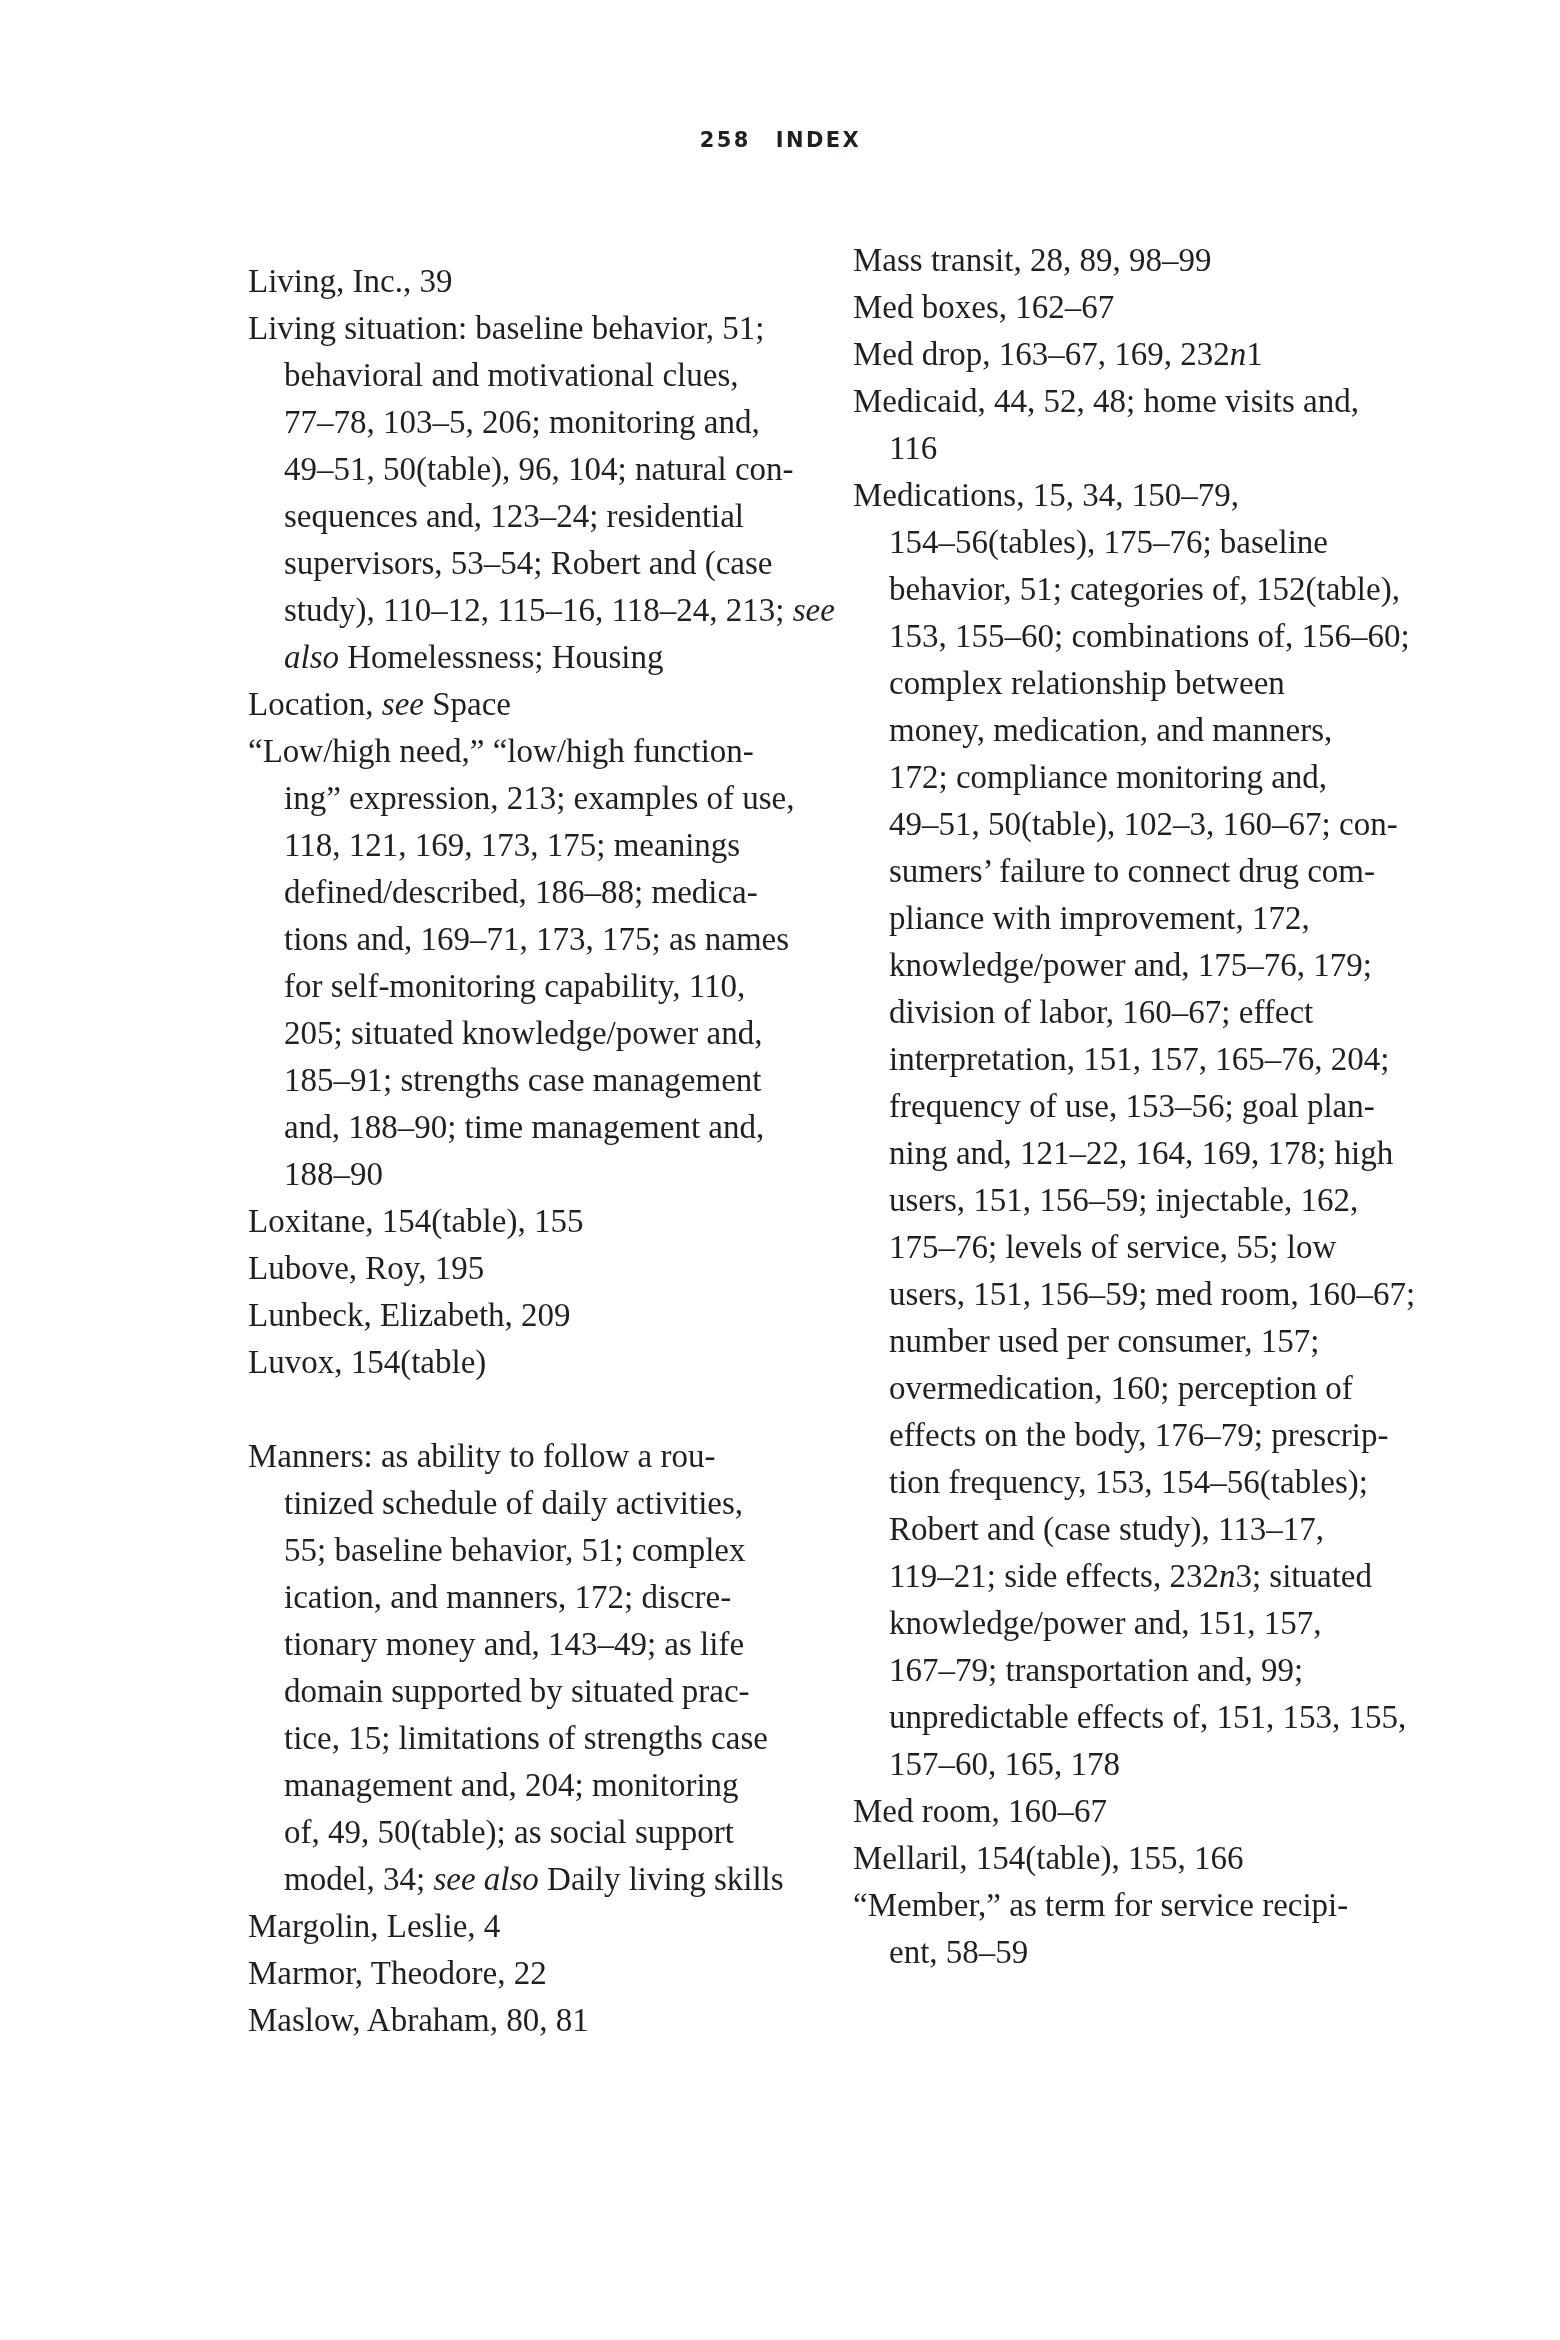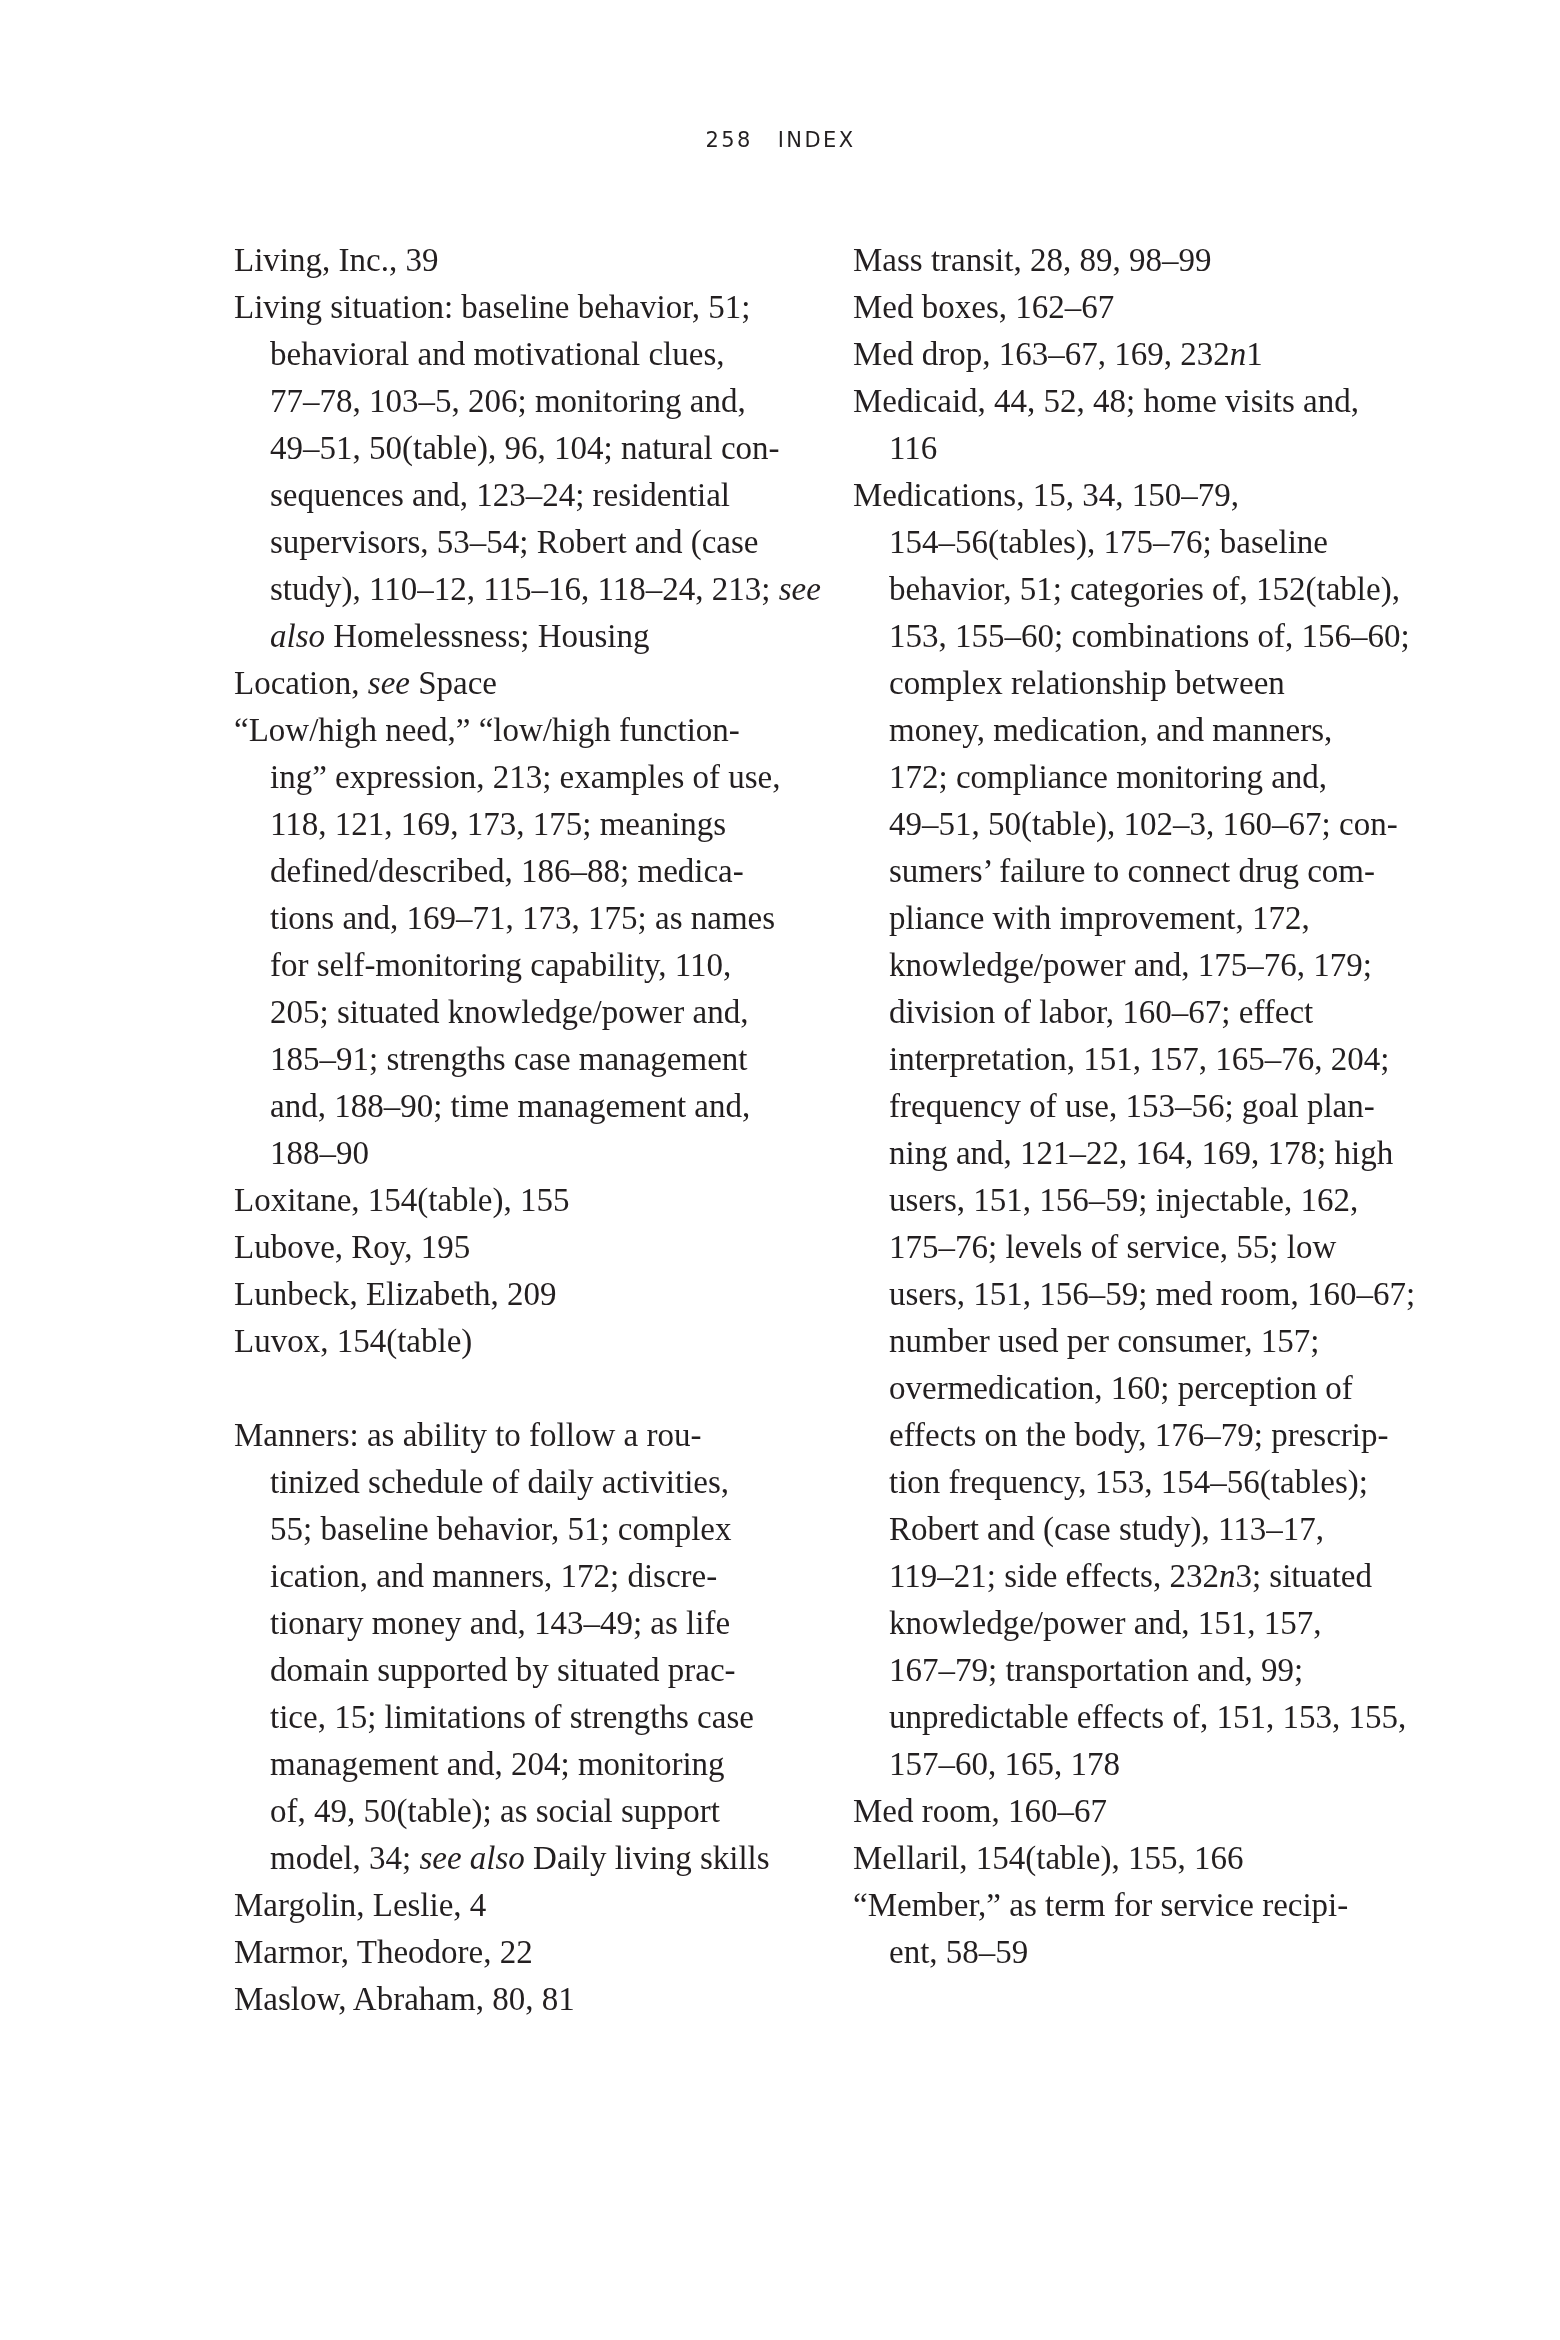--- a/index.html
+++ b/index.html
@@ -2,24 +2,25 @@
 <html><head>
 <meta charset="utf-8">
 <style>
   html, body { margin: 0; padding: 0; background: #ffffff; }
   body { width: 1561px; height: 2341px; position: relative; overflow: hidden; }
   .page { position: absolute; left: 0; top: 0; width: 1561px; height: 2341px; background: #ffffff; color: #231f20; }
   .running-head {
     position: absolute; top: 126px; left: 0; width: 1561px; text-align: center;
     font-family: "DejaVu Sans", sans-serif; font-size: 21px; letter-spacing: 2.4px; color: #231f20;
     line-height: 29px;
+    font-weight: bold;
   }
   .running-head .folio { margin-right: 25px; }
   .column { position: absolute; top: 237px; }
-  .col-left { left: 234px; width: 545px; }
+  .col-left { left: 248px; width: 545px; margin-top: 21px; }
   .col-right { left: 853px; width: 554px; }
   .line {
     font-family: "Liberation Serif", serif; font-size: 33px; line-height: 47px; height: 47px;
     white-space: nowrap; color: #231f20;
   }
   .line.cont { padding-left: 36px; }
   .line.blank { }
   .it { font-style: italic; }
   .entry { }
 </style>

